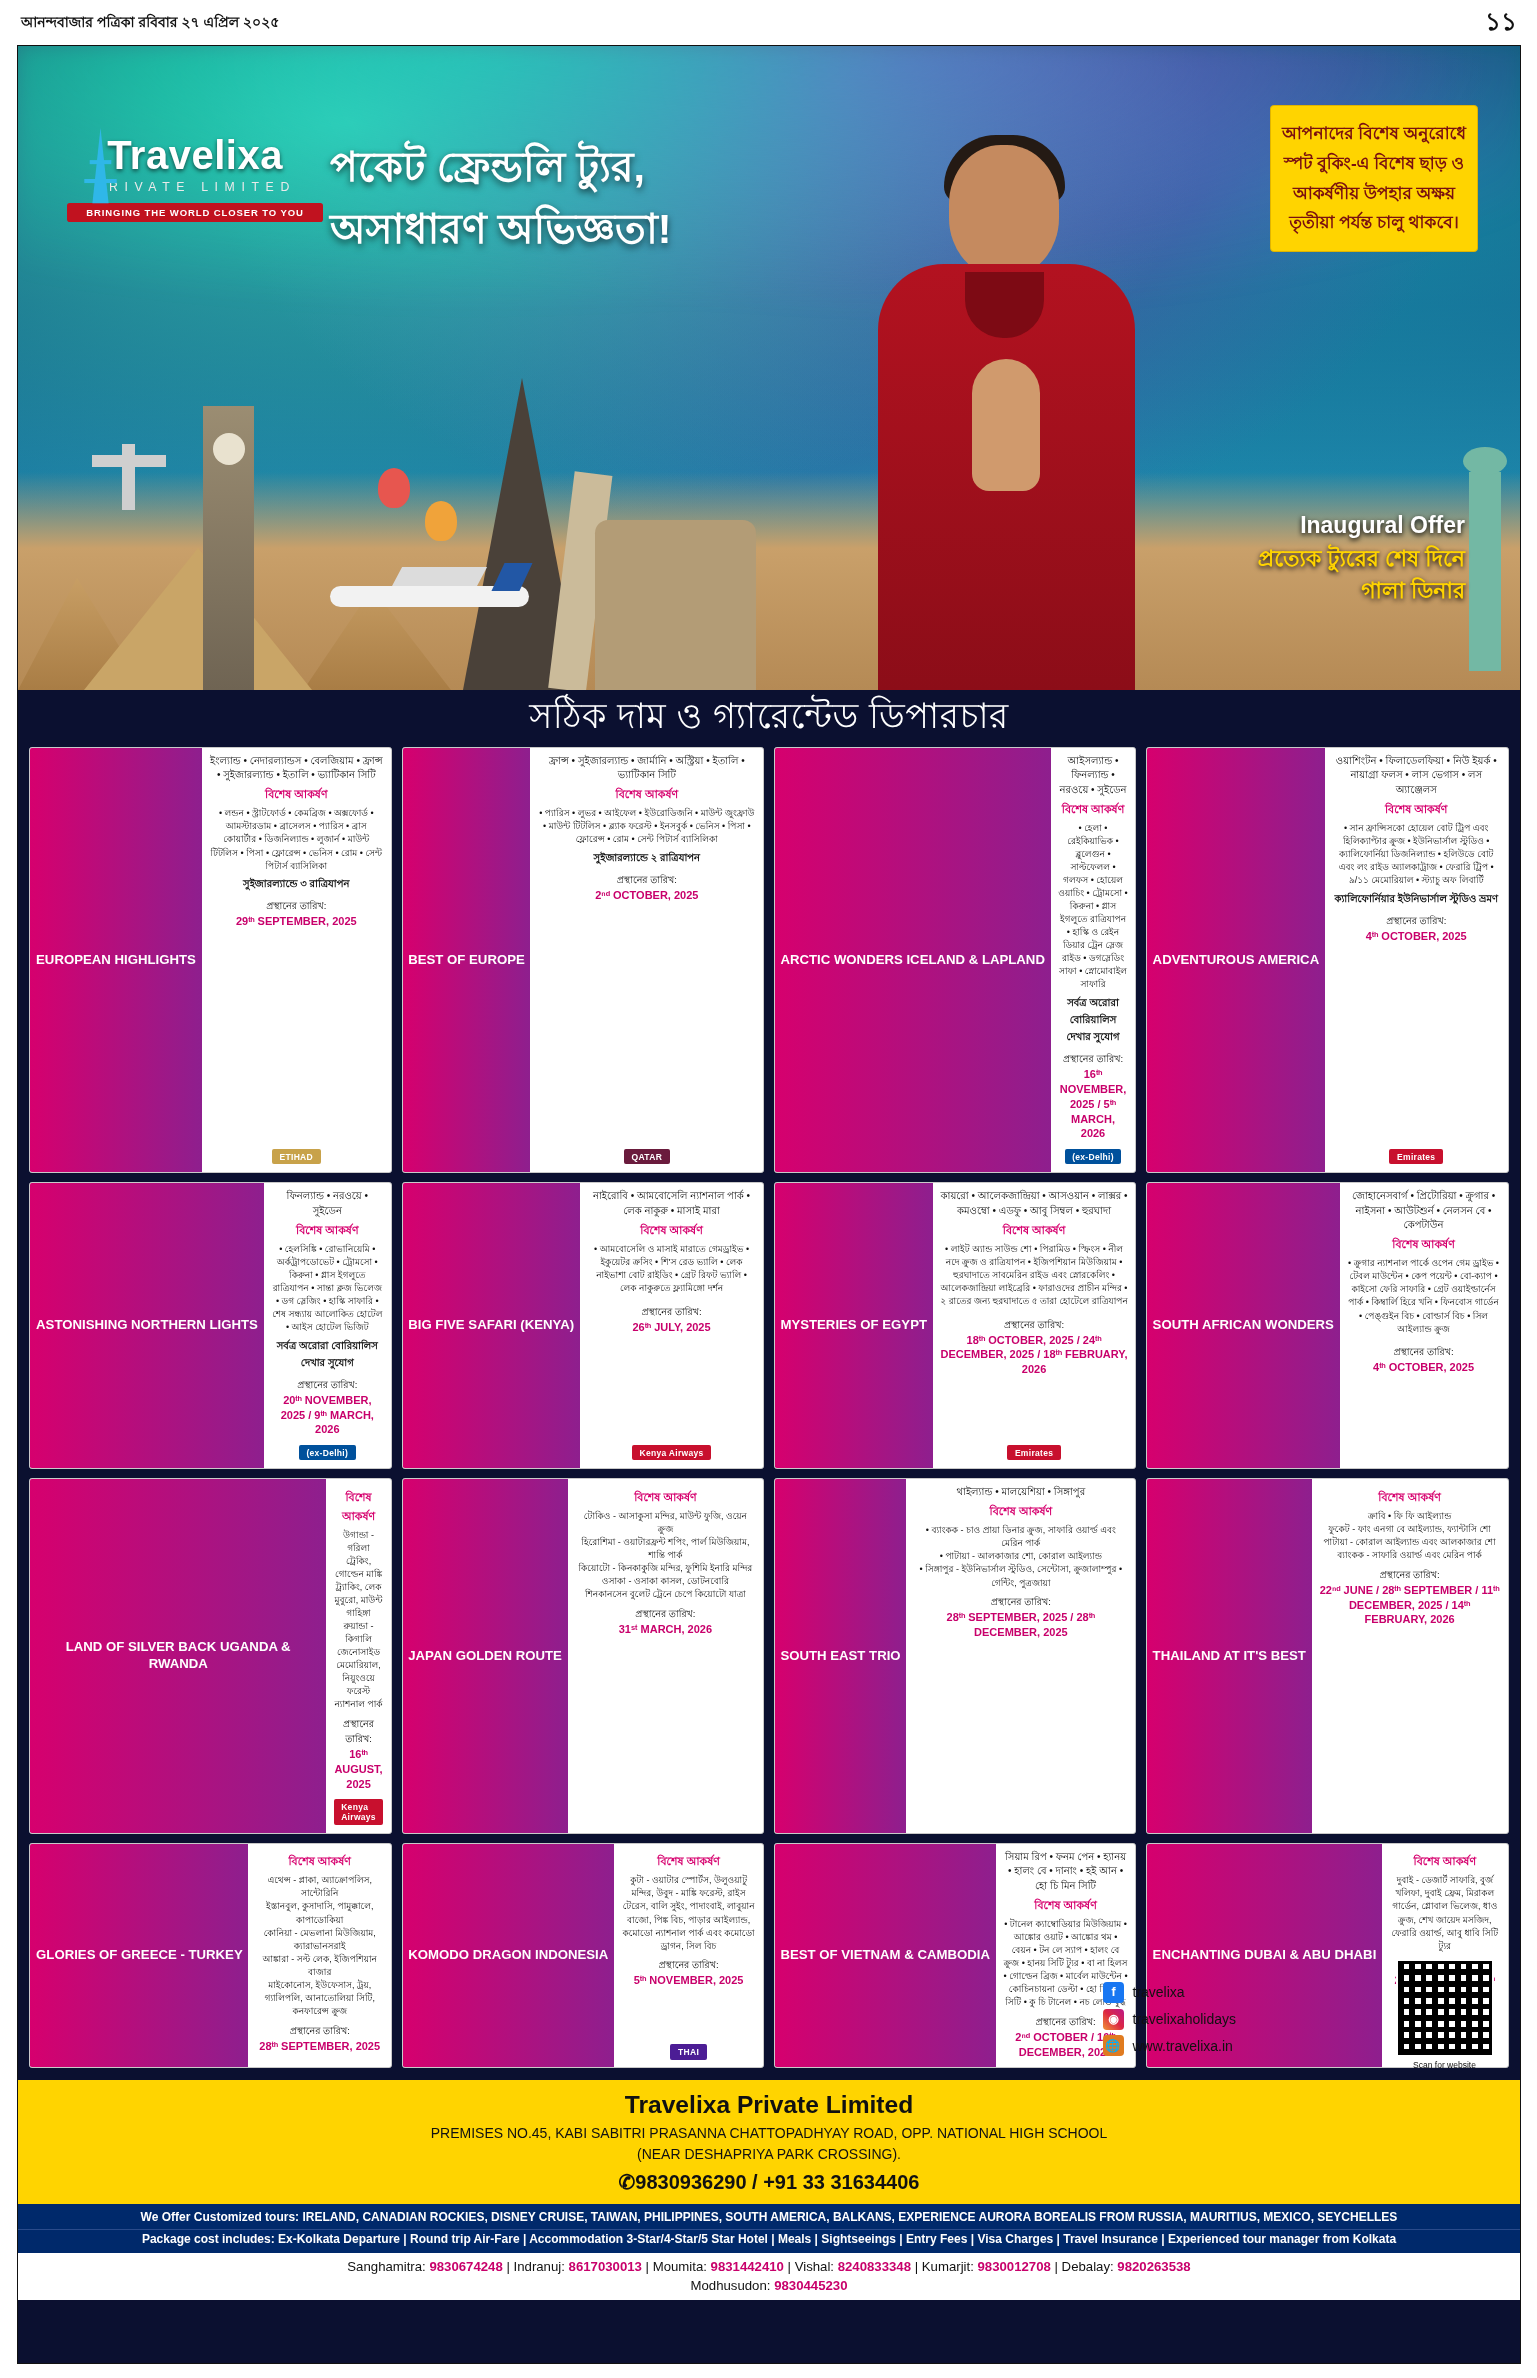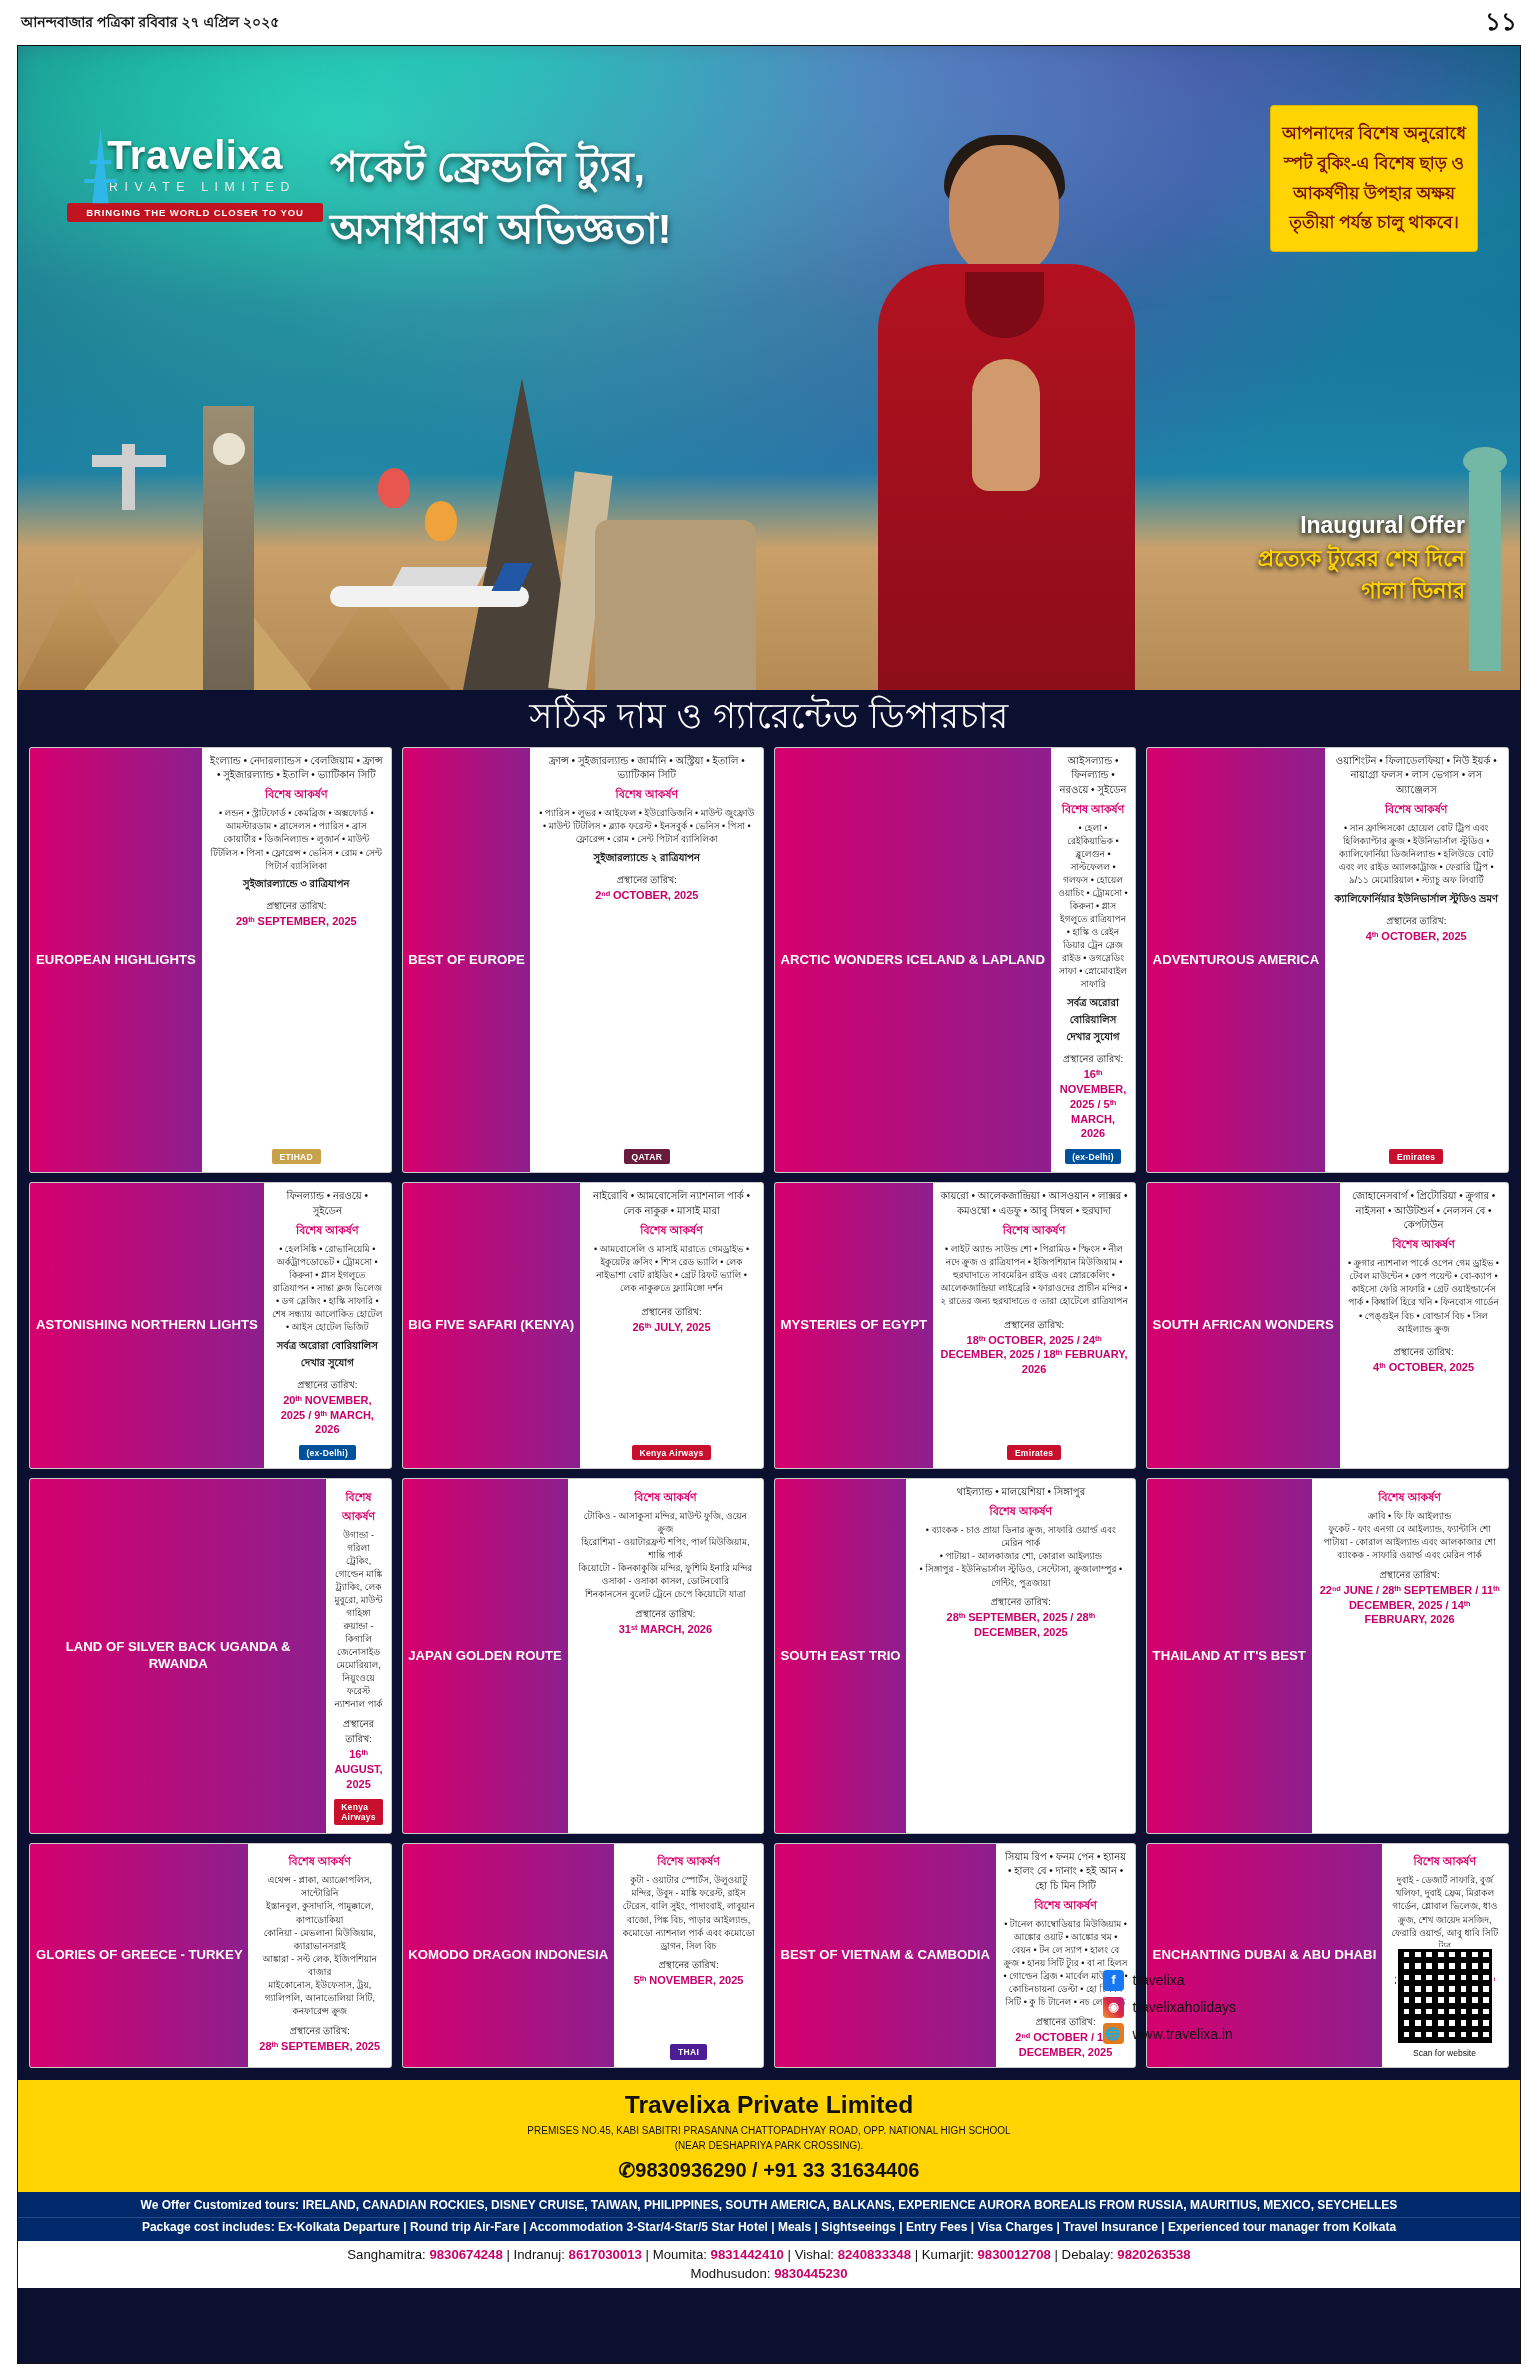--- a/index.html
+++ b/index.html
@@ -157,21 +157,21 @@
     padding:2.8px 7.6px; border-radius:1.9px; color:#fff; letter-spacing:0.3px;
   }
   .card-foot { display:flex; align-items:center; justify-content:center; gap:5.7px; margin-top:auto; padding-top:3.8px; }
 
   
   .ph { position:absolute; inset:0; }
 
   
   .footer { background:#ffd400; padding:11.4px 15px 9.5px; }
   .f-name { text-align:center; font-size:24.6px; font-weight:bold; color:#111; }
-  .f-addr { text-align:center; font-size:10px; line-height:1.5; color:#111; margin-top:3.8px; }
+  .f-addr { text-align:center; font-size:14px; line-height:1.5; color:#111; margin-top:3.8px; }
   .f-phone { text-align:center; font-size:20px; font-weight:bold; color:#111; margin-top:5.7px; }
   .social { position:absolute; right:199px; bottom:142px; width:218px; font-size:14px; }
   .social div { display:flex; align-items:center; gap:8.5px; margin:5.7px 0; color:#111; }
   .sicon { width:21px; height:21px; border-radius:3.8px; color:#fff; font-size:12.3px; font-weight:bold; display:flex; align-items:center; justify-content:center; }
   .qr { position:absolute; right:26.5px; bottom:134px; width:98px; text-align:center; }
   .qrbox { width:98px; height:98px; background:
       repeating-linear-gradient(0deg,#000 0 5.7px,#fff 5.7px 11.4px),
       repeating-linear-gradient(90deg,#000 0 5.7px,#fff 5.7px 11.4px);
       background-blend-mode:multiply; border:2.8px solid #fff; }
   .qr .cap { font-size:8.5px; margin-top:2.8px; color:#111; }

